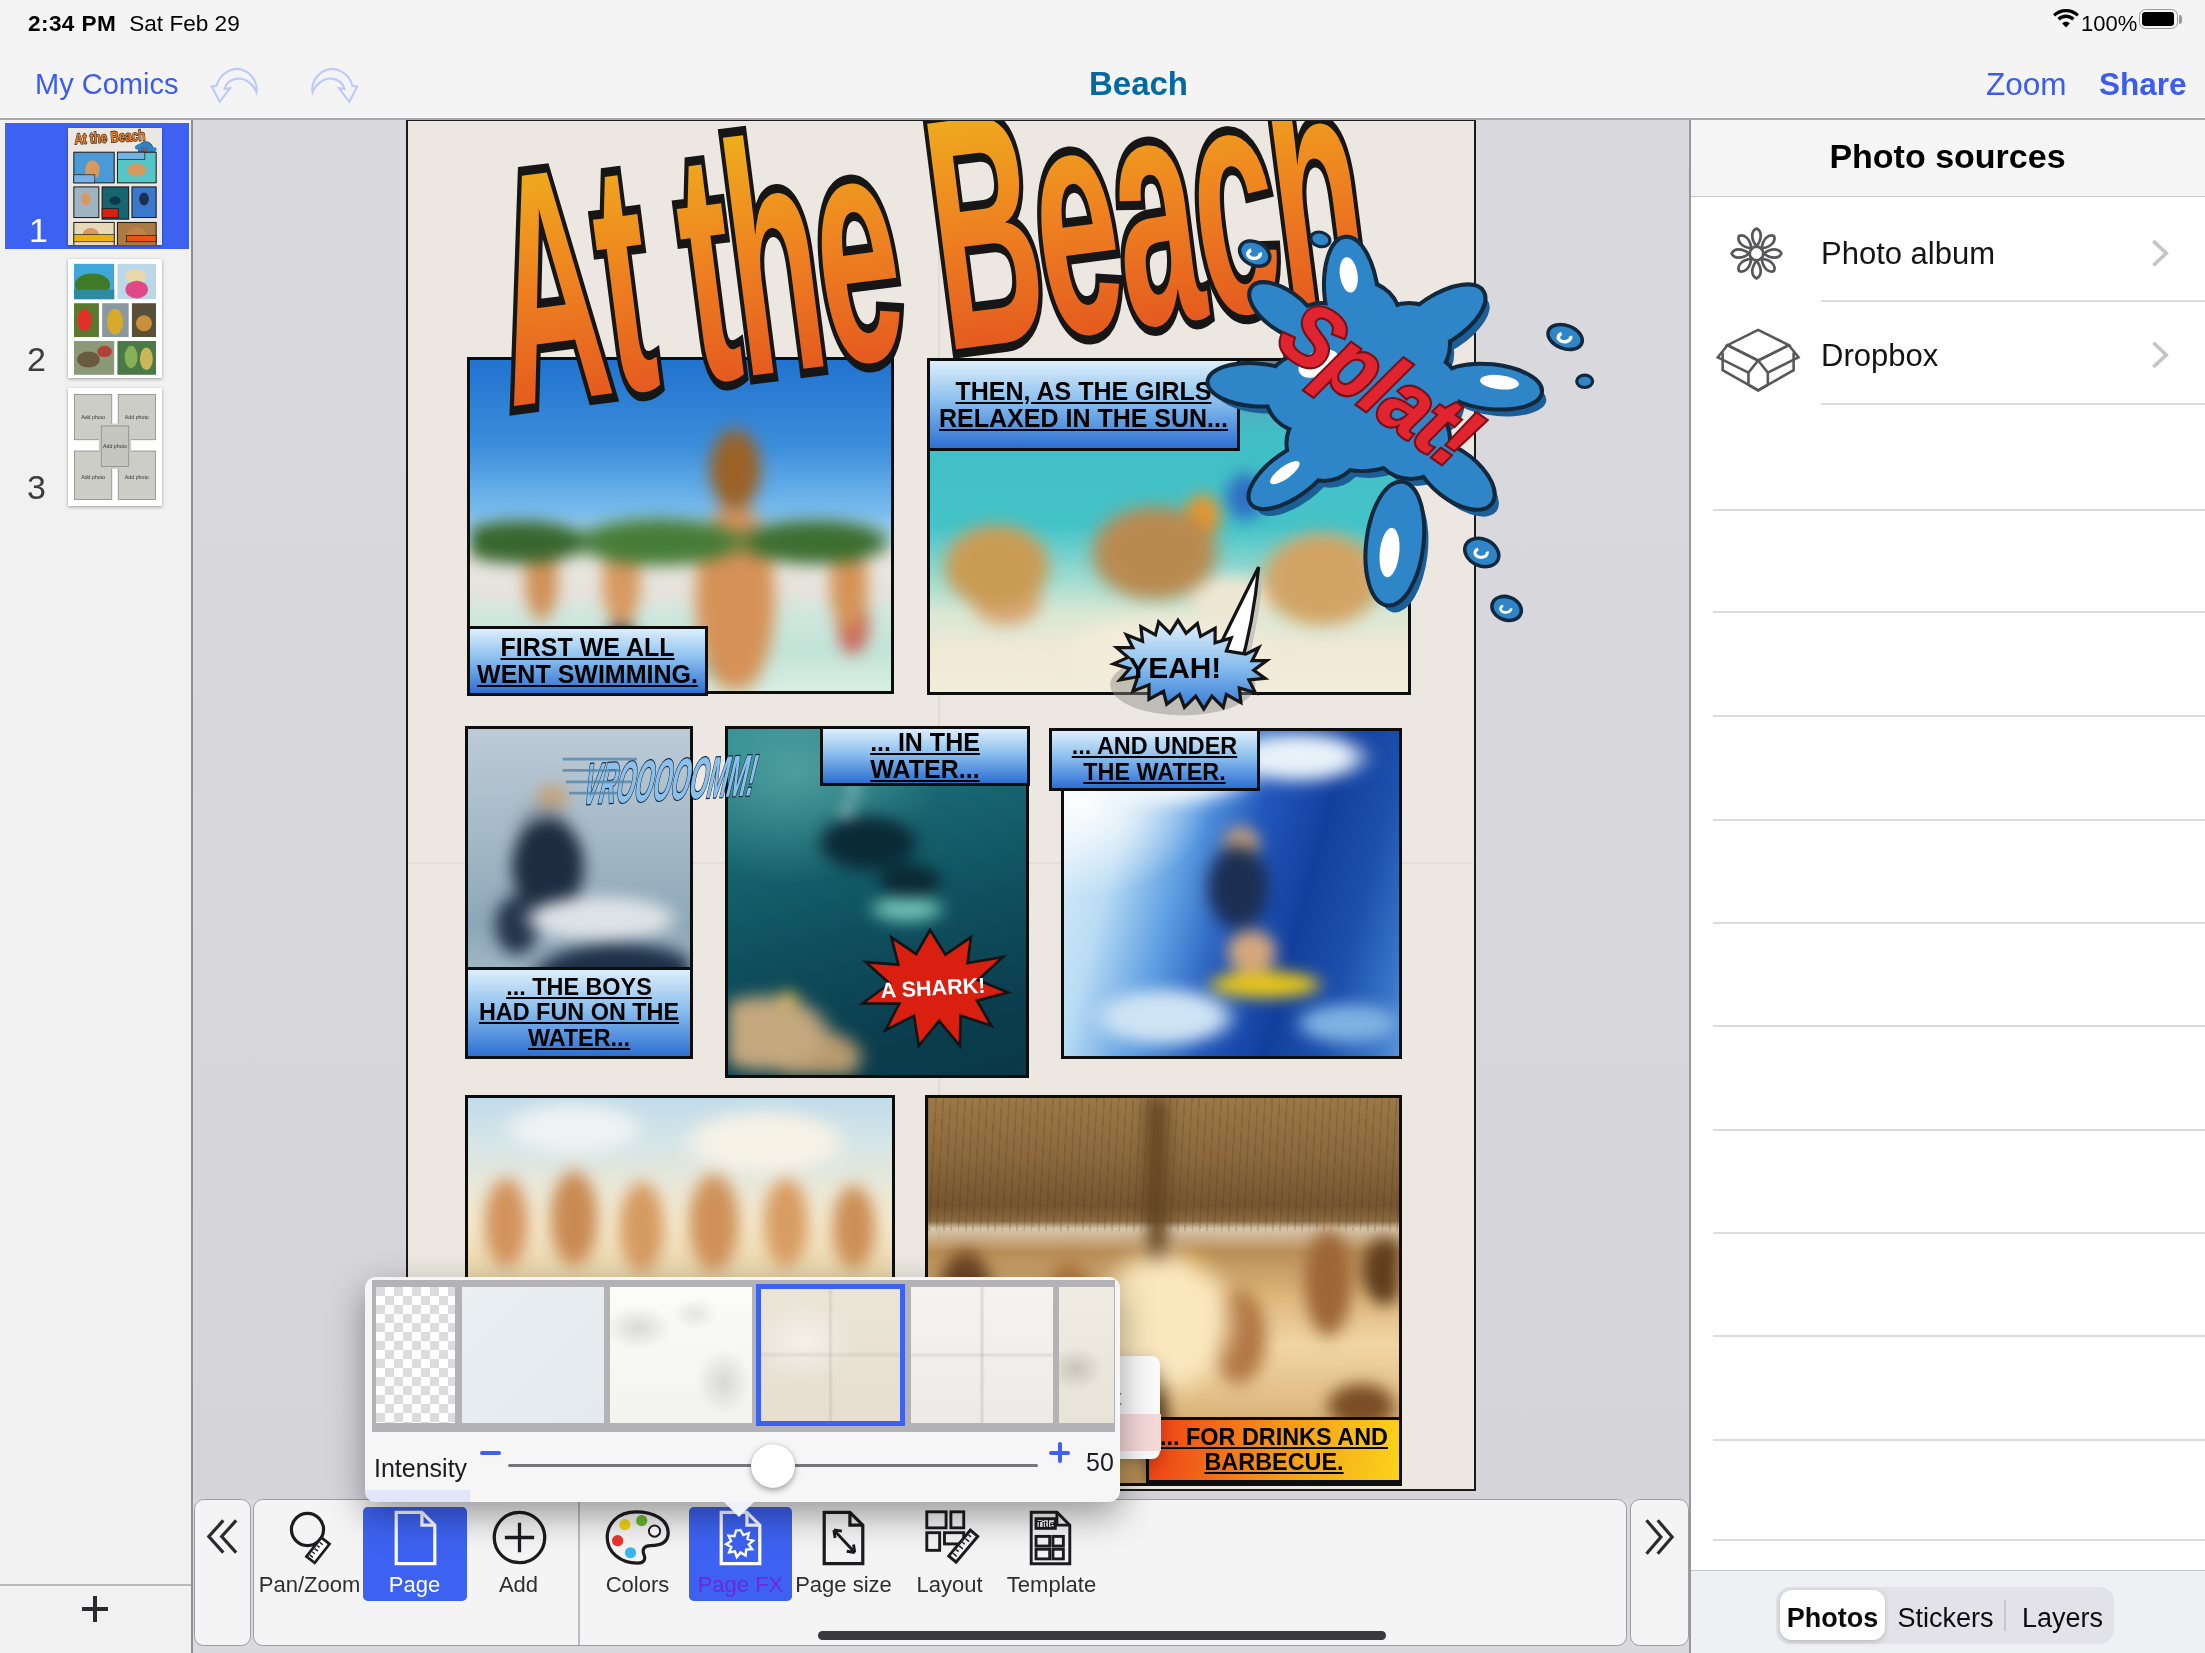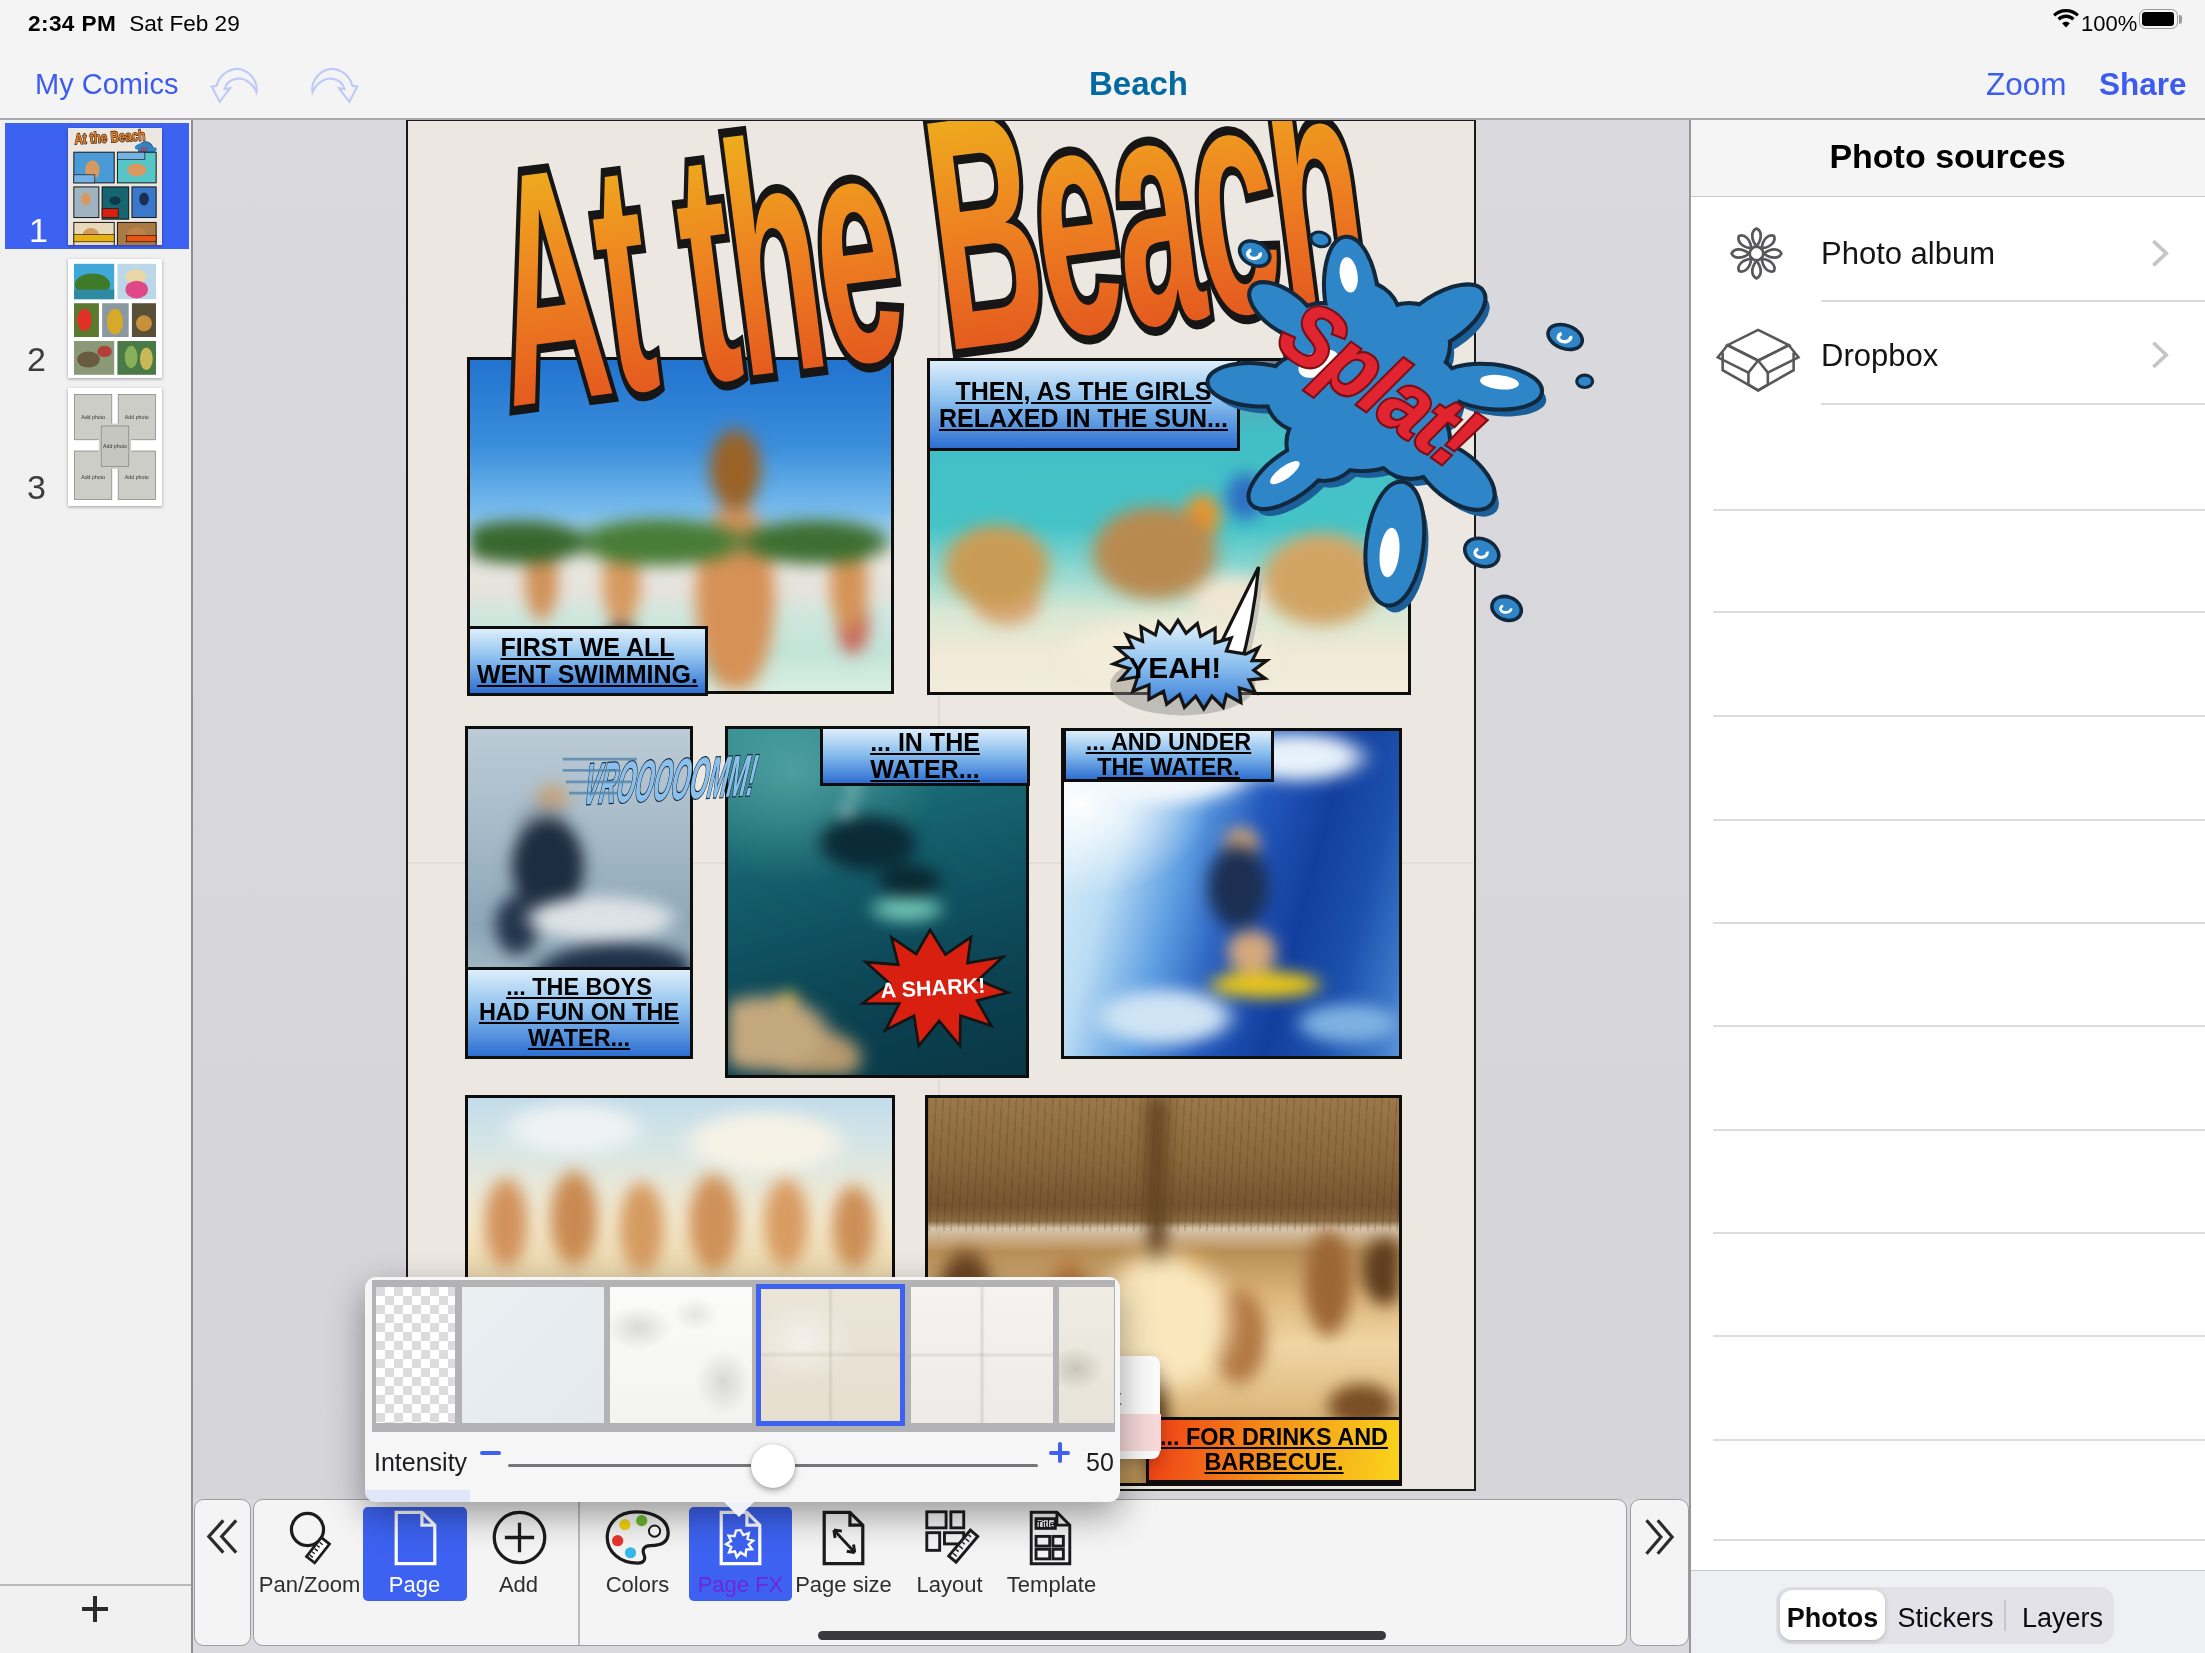--- a/index.html
+++ b/index.html
@@ -195,21 +195,21 @@
         radial-gradient(36px 57px at 8% 50%, #6b4523 58%, rgba(0,0,0,0) 80%),
         radial-gradient(44px 40px at 45% 85%, #8a5c30 55%, rgba(0,0,0,0) 80%),
         radial-gradient(32px 48px at 97% 45%, #5f3d1e 58%, rgba(0,0,0,0) 80%),
         radial-gradient(8px 24px at 57% 45%, #c88d2e 70%, rgba(0,0,0,0) 90%);"></div>
     </div>
 
     <div class="cap" style="left:59px; top:505px; width:241px; height:70px; font-size:25px;">FIRST WE ALL<br>WENT SWIMMING.</div>
     <div class="cap" style="left:519px; top:237px; width:313px; height:93px; font-size:25px;">THEN, AS THE GIRLS<br>RELAXED IN THE SUN...</div>
     <div class="cap" style="left:57px; top:846px; width:228px; height:92px; font-size:23.4px;">... THE BOYS<br>HAD FUN ON THE<br>WATER...</div>
     <div class="cap" style="left:412px; top:605px; width:210px; height:60px; font-size:25px;">... IN THE<br>WATER...</div>
-    <div class="cap" style="left:655px; top:607px; width:211px; height:54px; font-size:23.4px;text-align:center;">... AND UNDER<br>THE WATER.</div>
+    <div class="cap" style="left:641px; top:607px; width:211px; height:63px; font-size:23.4px;text-align:center;">... AND UNDER<br>THE WATER.</div>
     <div class="cap" style="left:738px; top:1296px; width:256px; height:66px; font-size:23.4px; background:linear-gradient(100deg,#ee3d17 0%,#f59c1a 55%,#fad41c 100%);">... FOR DRINKS AND<br>BARBECUE.</div>
 
     <svg class="abs" style="left:153px; top:601px; z-index:6;" width="210" height="105" viewBox="0 0 260 130">
       <g transform="translate(26,102) rotate(-3) skewX(-12)">
         <text x="0" y="0" font-family="Liberation Sans, sans-serif" font-weight="700" font-style="italic" font-size="72" fill="#8cc0ec" stroke="#13293d" stroke-width="3" paint-order="stroke" textLength="212" lengthAdjust="spacingAndGlyphs">VROOOOOMM!</text>
       </g>
       <path d="M2 46 h92 M2 60 h72 M6 74 h82 M10 88 h60" stroke="#5585ab" stroke-width="3.4" opacity="0.8"></path>
     </svg>
 
     <svg class="abs" style="left:404px; top:751px; z-index:6;" width="242" height="218" viewBox="0 0 300 270">
@@ -546,21 +546,21 @@
       linear-gradient(0deg, rgba(0,0,0,0) 48%, rgba(120,110,90,0.12) 50%, rgba(0,0,0,0) 53%),
       radial-gradient(73px 57px at 30% 40%, rgba(255,255,255,0.5), rgba(0,0,0,0) 70%),
       linear-gradient(180deg,#ebe5d8,#e6dfd0);"></div>
     <div class="abs sw" style="left:546px; top:9.7px; width:142px; background:
       linear-gradient(90deg, rgba(0,0,0,0) 48%, rgba(140,140,135,0.25) 50%, rgba(0,0,0,0) 52%),
       linear-gradient(0deg, rgba(0,0,0,0) 48%, rgba(140,140,135,0.2) 50%, rgba(0,0,0,0) 52%),
       linear-gradient(180deg,#f4f3f0,#ecebe7);"></div>
     <div class="abs sw" style="left:694px; top:9.7px; width:55px; background:
       radial-gradient(40px 32px at 30% 60%, rgba(150,145,130,0.4), rgba(0,0,0,0) 70%),
       linear-gradient(180deg,#efece4,#e7e3d8);"></div>
-    <div class="abs" style="left:9px; top:171px; font-size:25px; color:#1c1c1e;">Intensity</div>
+    <div class="abs" style="left:9px; top:177px; font-size:25px; color:#1c1c1e;">Intensity</div>
     <div class="abs" style="left:115px; top:174px; width:21px; height:4px; background:#3d62f1; border-radius:2.4px;"></div>
     <div class="abs" style="left:143px; top:187px; width:530px; height:3.2px; background:#76767a; border-radius:1.6px;"></div>
     <div class="abs" style="left:386px; top:167px; width:44px; height:44px; background:#ffffff; border-radius:50%; box-shadow:0 2.4px 6.5px rgba(0,0,0,0.35), 0 0 0.8px rgba(0,0,0,0.25);"></div>
     <div class="abs" style="left:684px; top:174px; width:21px; height:4px; background:#3d62f1; border-radius:2.4px;"></div>
     <div class="abs" style="left:684px; top:165px; width:4px; height:21px; background:#3d62f1; border-radius:2.4px; margin-left:8.5px; margin-top:0.4px;"></div>
     <div class="abs" style="left:721px; top:171px; font-size:25px; color:#1c1c1e;">50</div>
     <div class="abs" style="left:0px; top:213px; width:105px; height:12px; background:#e2e6fb; border-radius:0 0 0 11.3px;"></div>
   </div>
   <div class="abs" id="minipop">
     <div class="abs" style="left:6.5px; top:58px; width:42px; height:37px; background:#f7d9da;"></div>

